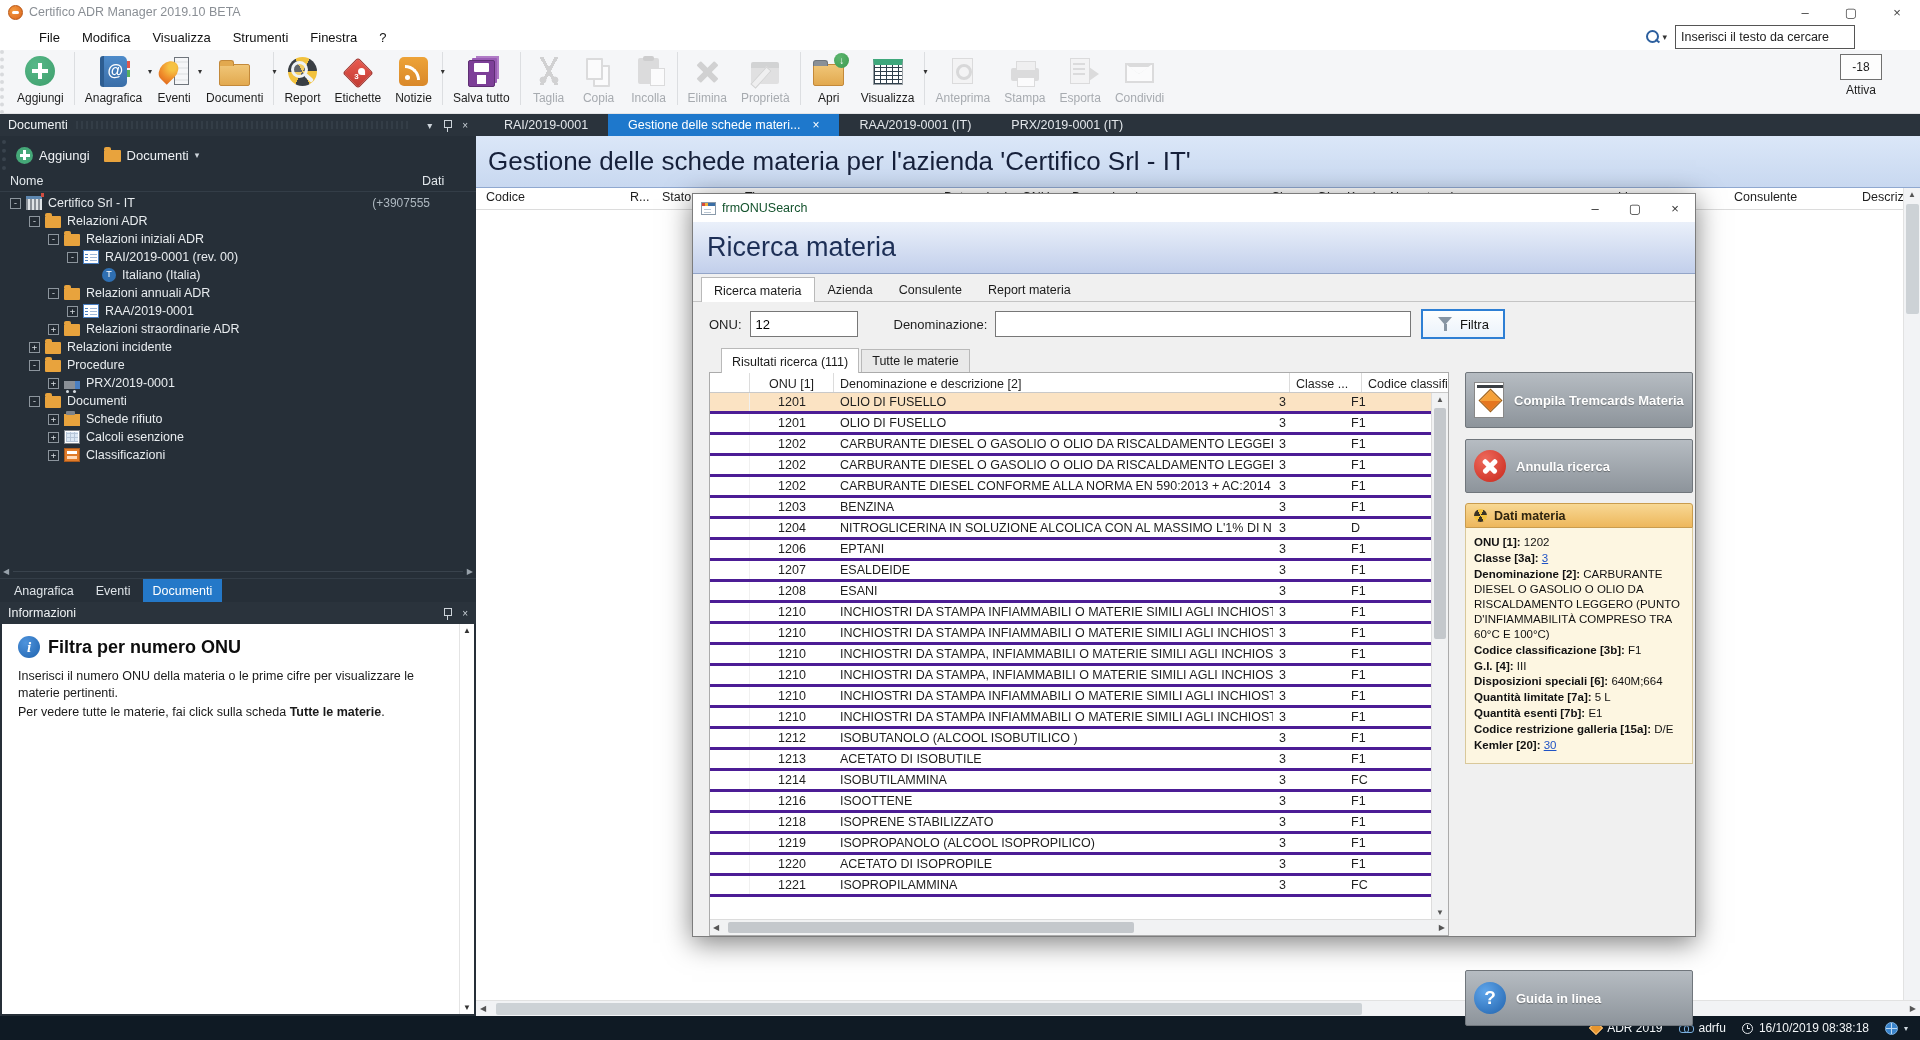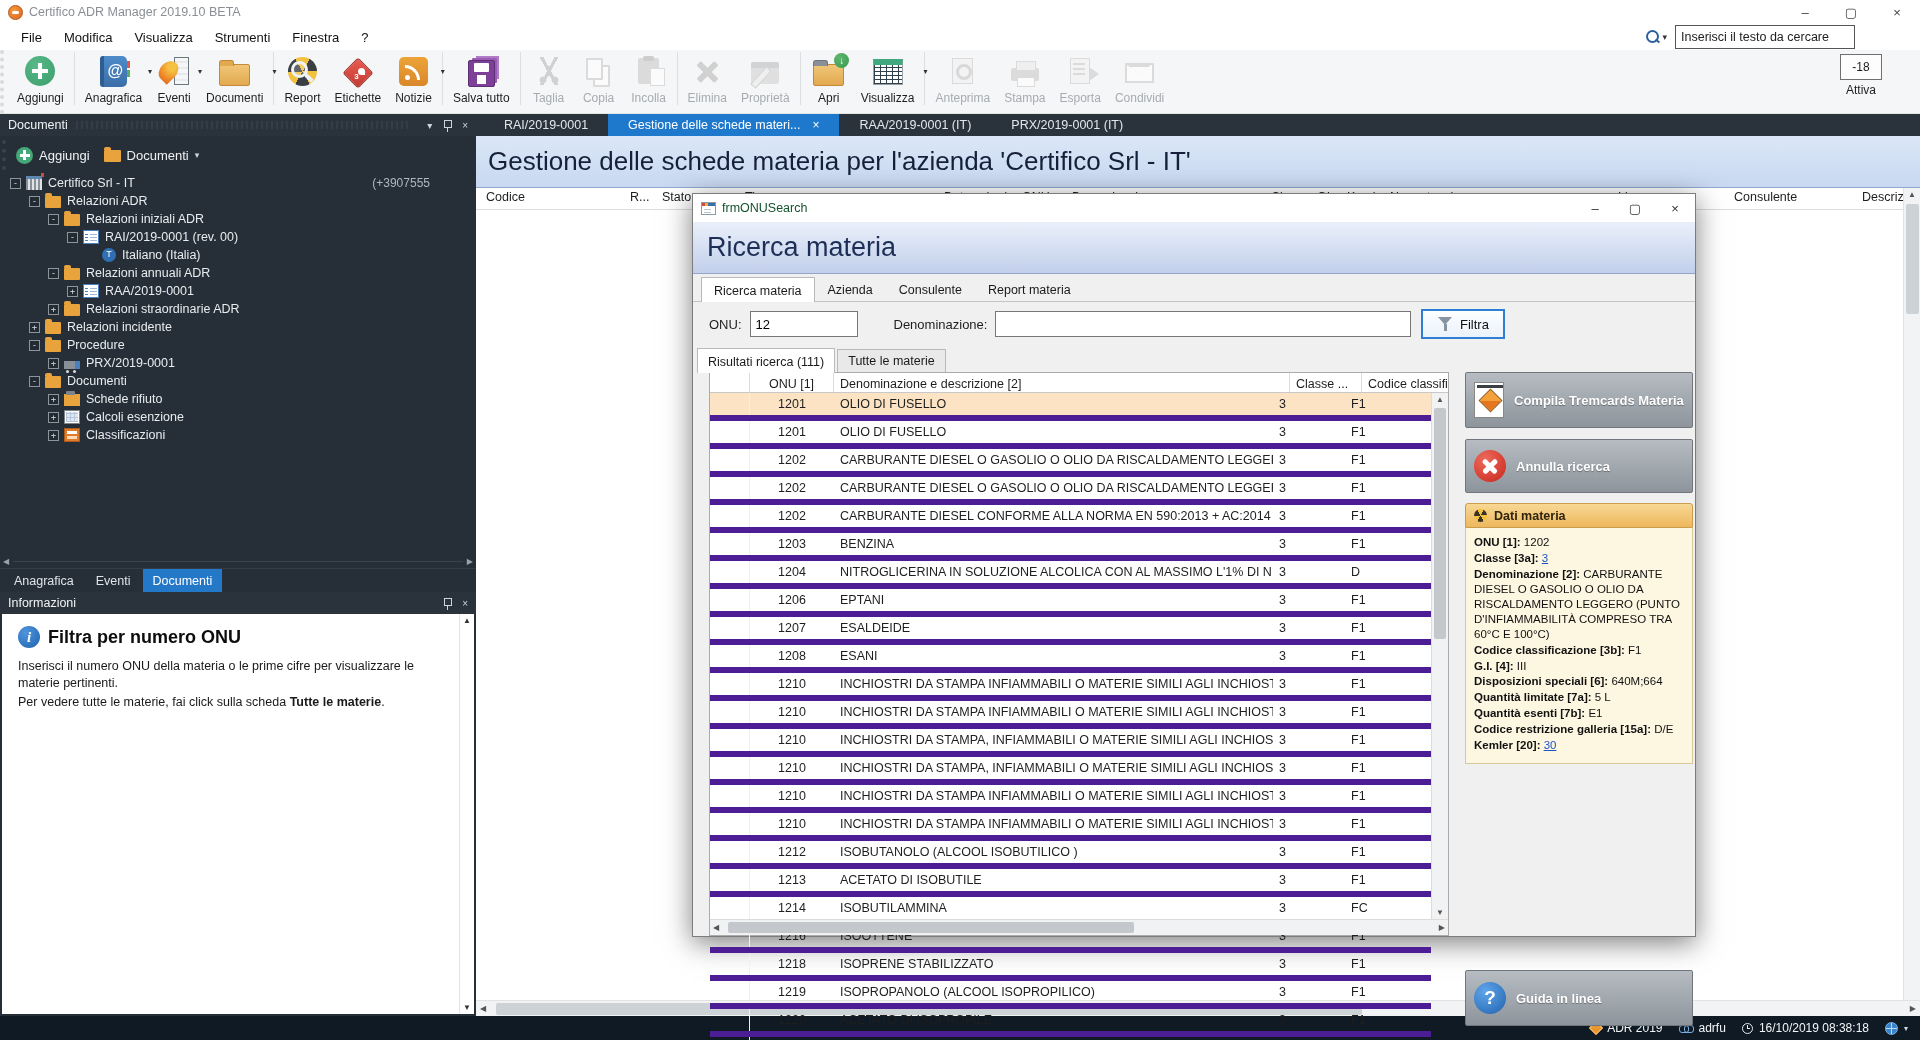--- a/index.html
+++ b/index.html
@@ -9,21 +9,21 @@
 
   
   .titlebar { height:24px; background:#fff; display:flex; align-items:center; padding-left:8px; flex:0 0 auto; }
   .app-ico { width:15px; height:15px; border-radius:50%; background:radial-gradient(circle at 35% 35%, #f59a3e, #d9641f); border:1px solid #b85512; margin-right:6px; position:relative; }
   .app-ico::before { content:""; position:absolute; left:3px; top:5px; width:7px; height:3px; background:#fff; border-radius:2px; }
   .titlebar .t-text { color:#8a8f95; font-size:12.5px; }
   .win-btns { margin-left:auto; display:flex; height:24px; }
   .win-btn { width:46px; display:flex; align-items:center; justify-content:center; color:#444; font-size:13px; }
 
   
-  .menubar { height:26px; background:#fff; display:flex; align-items:center; padding-left:10px; flex:0 0 auto; position:relative; }
+  .menubar { height:26px; background:#fff; display:flex; align-items:center; padding-left:28px; flex:0 0 auto; position:relative; }
   .menu-item { padding:4px 11px; font-size:13px; color:#111; }
   .menu-search { position:absolute; right:65px; top:1px; display:flex; align-items:center; }
   .search-glass { position:relative; width:16px; height:16px; margin-right:2px; }
   .search-glass::before { content:""; position:absolute; left:2px; top:1px; width:9px; height:9px; border:2px solid #2c5f9e; border-radius:50%; }
   .search-glass::after { content:""; position:absolute; left:11px; top:11px; width:5px; height:2px; background:#2c5f9e; transform:rotate(40deg); }
   .search-caret { color:#333; font-size:9px; margin-right:8px; }
   .menu-search input { width:180px; height:24px; border:1px solid #555; font-size:12.5px; padding:0 5px; color:#222; font-family:inherit; }
   .menu-search input::placeholder { color:#222; }
 
   
@@ -215,35 +215,35 @@
   .dlg-tab.active { background:#fff; border-color:#b9b9b9; position:relative; top:1px; padding-top:6px; }
   .dlg-search { height:44px; display:flex; align-items:center; padding-left:16px; flex:0 0 auto; font-size:13px; }
   .dlg-search label { margin-right:8px; }
   .inp { height:26px; border:1px solid #777; background:#fff; font-size:13px; padding:0 5px; font-family:inherit; }
   .inp-onu { width:108px; margin-right:36px; }
   .inp-den { width:416px; margin-right:10px; }
   .btn-filtra { width:84px; height:30px; border:2px solid #2e7fd4; background:linear-gradient(#fdfefe,#eaf2fb); display:flex; align-items:center; justify-content:center; gap:7px; font-size:13px; color:#111; }
   .funnel { position:relative; width:15px; height:14px; }
   .funnel::before { content:""; position:absolute; left:0; top:0; border-left:7.5px solid transparent; border-right:7.5px solid transparent; border-top:8px solid #8795a3; }
   .funnel::after { content:""; position:absolute; left:6px; top:7px; width:3px; height:7px; background:#8795a3; }
-  .dlg-subtabs { height:26px; display:flex; align-items:flex-end; padding-left:4px; flex:0 0 auto; }
+  .dlg-subtabs { height:26px; display:flex; align-items:flex-end; padding-left:28px; flex:0 0 auto; }
   .sub-tab { padding:4px 10px; font-size:12.5px; border:1px solid #b9b9b9; border-bottom:none; background:#e9e9e9; color:#1a1a1a; margin-right:2px; }
   .sub-tab.active { background:#fff; position:relative; top:1px; padding-top:6px; }
   .dlg-mid { flex:1; display:flex; min-height:0; padding:0 10px 0 16px; }
   .grid-wrap { width:740px; display:flex; flex-direction:column; border:1px solid #ababab; background:#fff; flex:0 0 auto; }
   .grid-head { height:20px; display:flex; border-bottom:1px solid #c9c9c9; flex:0 0 auto; font-size:12.5px; }
   .gh { padding:4px 6px 0 6px; border-right:1px solid #dcdcdc; white-space:nowrap; overflow:hidden; }
   .gh-sel { width:40px; flex:0 0 auto; }
   .gh-onu { width:84px; flex:0 0 auto; text-align:center; }
   .gh-den { flex:1; }
   .gh-cls { width:72px; flex:0 0 auto; }
   .gh-cod { width:86px; flex:0 0 auto; border-right:none; }
   .grid-body { flex:1; display:flex; min-height:0; }
   .grid-rows { flex:1; min-width:0; }
-  .grow { height:28px; display:flex; border-bottom:6px solid #4c1d95; font-size:12.5px; align-items:center; }
+  .grow { height:21px; display:flex; border-bottom:3px solid #4c1d95; font-size:12.5px; align-items:center; }
   .grow.sel { background:#fbe3c3; }
   .gc { padding:0 6px; white-space:nowrap; overflow:hidden; }
   .gc-sel { width:40px; flex:0 0 auto; border-right:1px solid #f0f0f0; height:100%; }
   .gc-onu { width:84px; flex:0 0 auto; text-align:center; }
   .gc-den { flex:1; min-width:0; text-overflow:clip; }
   .gc-cls { width:72px; flex:0 0 auto; }
   .gc-cod { width:86px; flex:0 0 auto; }
   .grid-vscroll { width:17px; flex:0 0 auto; background:#f1f2f3; border-left:1px solid #dcdcdc; display:flex; flex-direction:column; align-items:center; justify-content:space-between; padding:2px 0; font-size:8px; color:#555; position:relative; }
   .grid-vscroll .thumb { position:absolute; left:2px; top:15px; width:12px; height:44%; background:#c4c8cc; border-radius:2px; }
   .grid-hscroll { height:16px; background:#f1f2f3; border-top:1px solid #dcdcdc; display:flex; align-items:center; justify-content:space-between; padding:0 3px; font-size:8px; color:#555; flex:0 0 auto; position:relative; }
@@ -474,20 +474,24 @@
         <span class="lp-hbtn pin-ico"></span>
         <span class="lp-hbtn">×</span>
       </div>
       <div class="lp-toolbar">
         <span class="lp-add-ico"></span>
         <span class="lbl">Aggiungi</span>
         <span class="mini-folder"></span>
         <span class="lbl" style="margin-right:4px">Documenti</span>
         <span class="caret">▾</span>
       </div>
+      <div class="tree-cols">
+        <span class="c-nome">Nome</span>
+        <span class="c-dati">Dati</span>
+      </div>
       <div class="tree">
 
           <div class="tree-row" style="--lvl: 0;">
             <span class="exp">-</span>
             <span class="ti ti-building"></span>
             <span>Certifico Srl - IT</span>
             <span class="tree-dati">(+3907555</span>
           </div>
 
           <div class="tree-row" style="--lvl: 1;">

